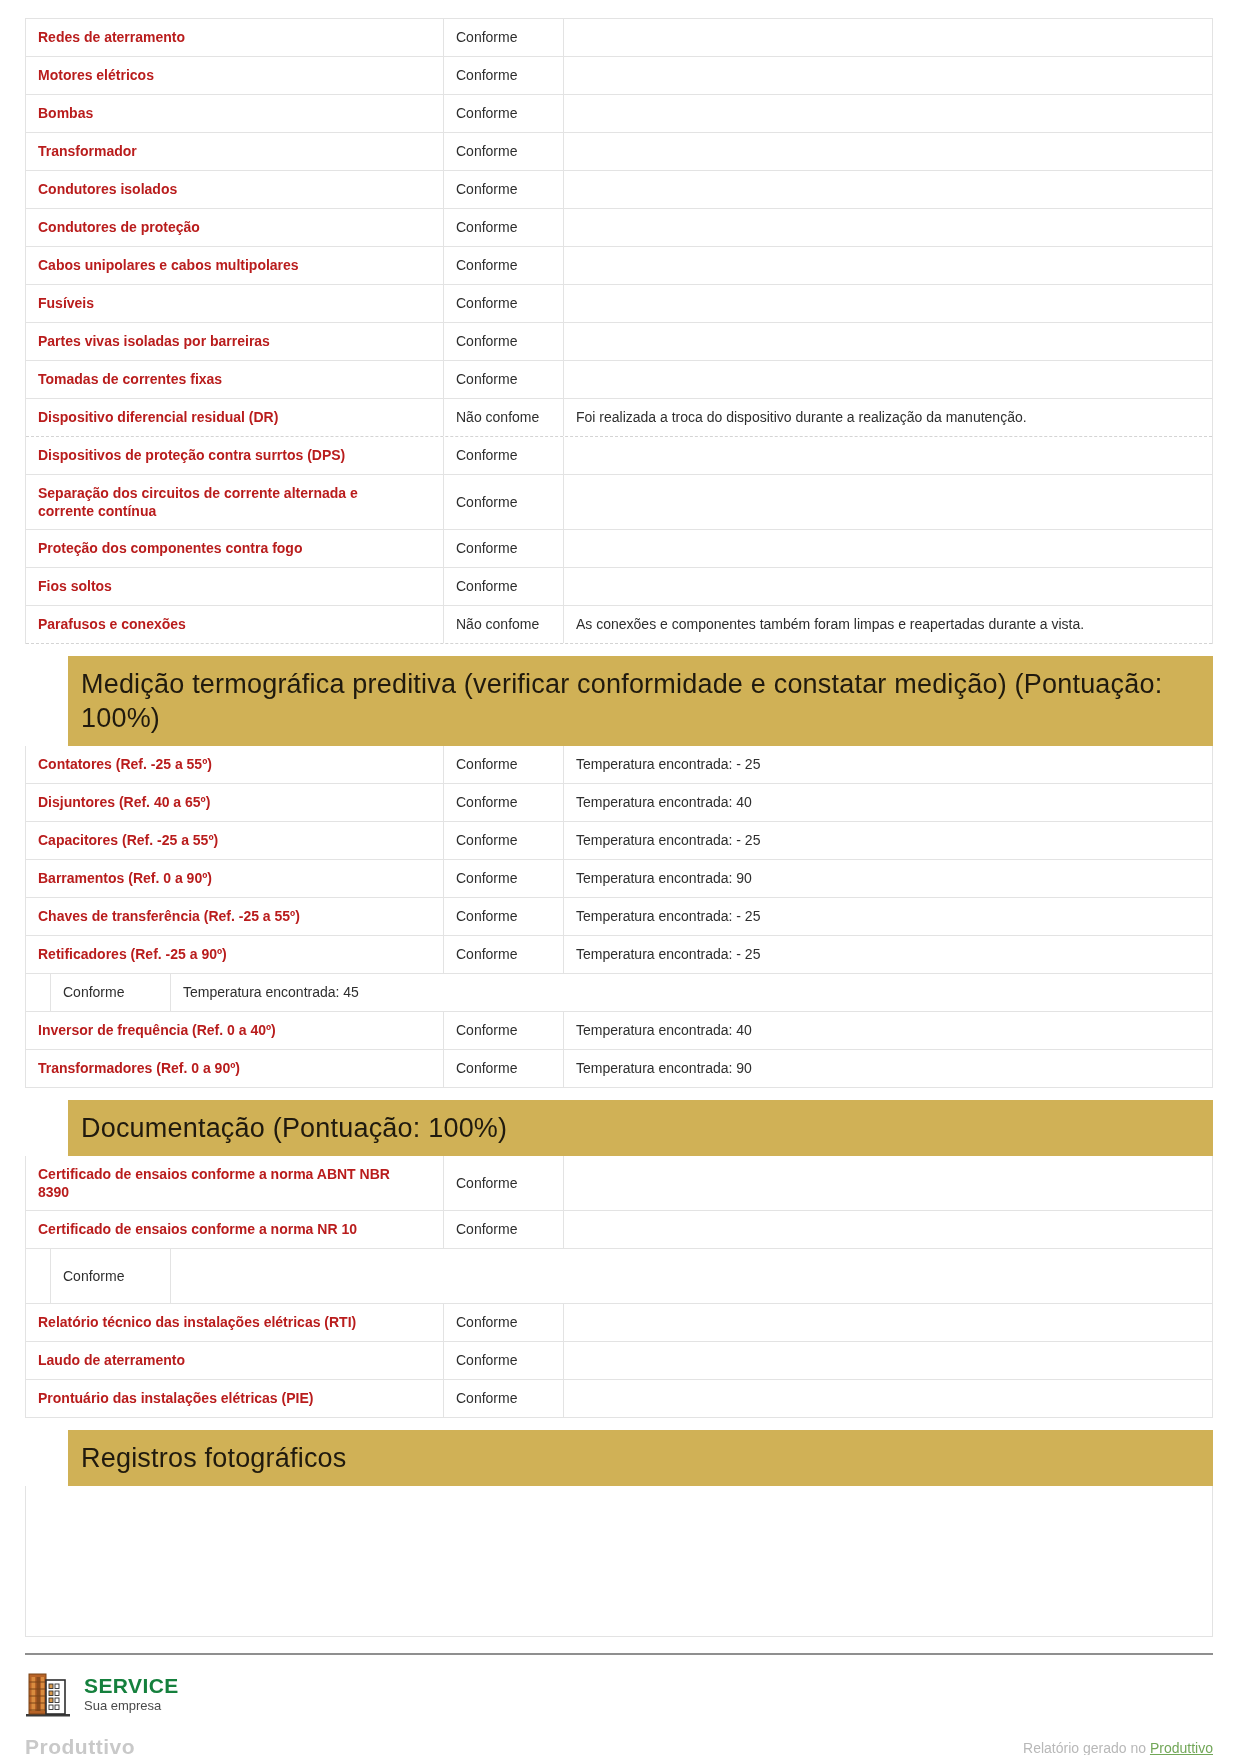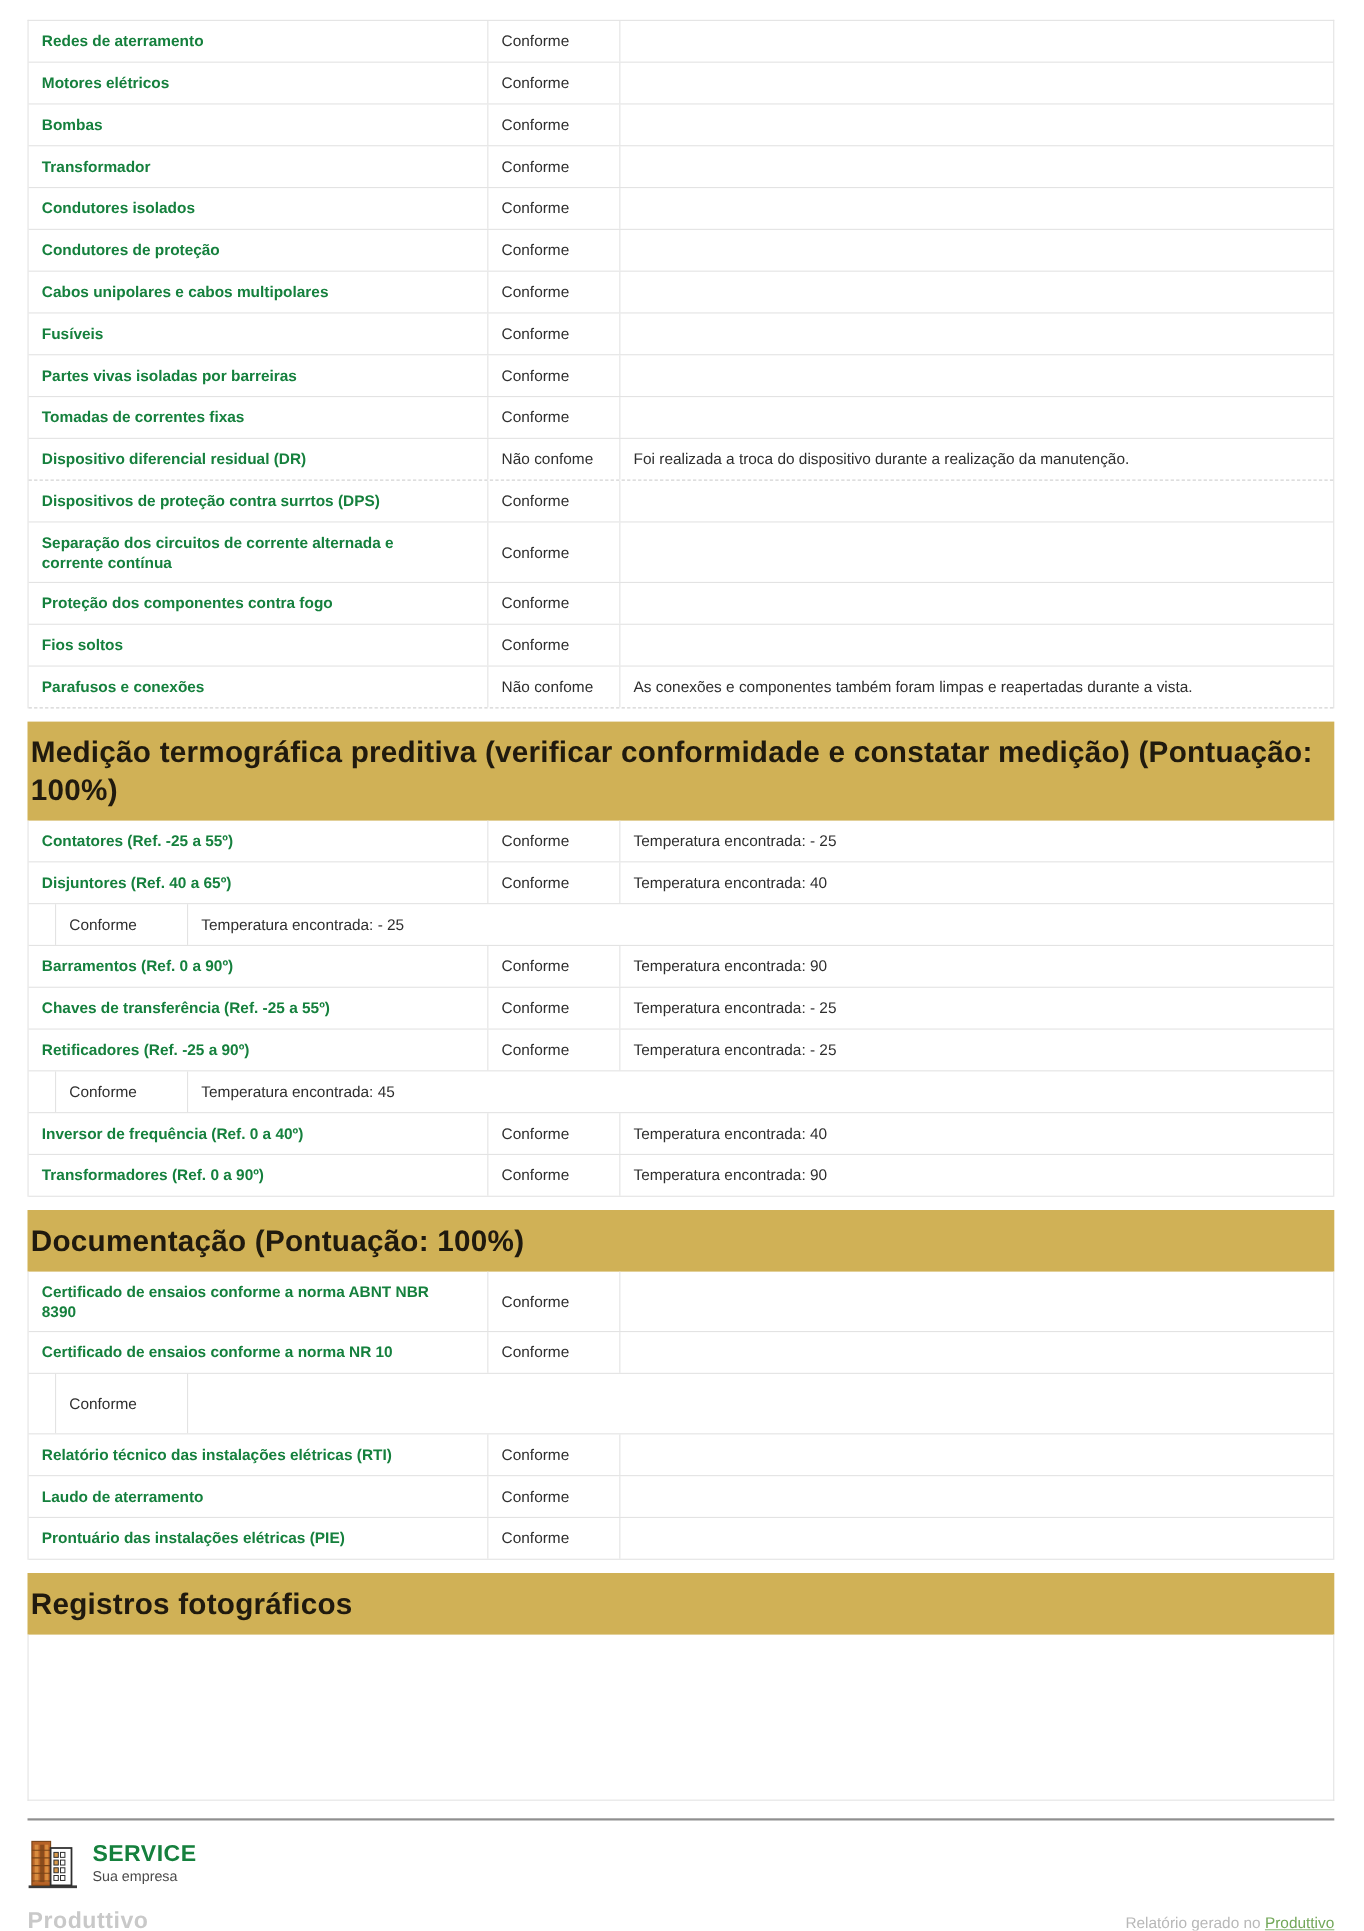--- a/index.html
+++ b/index.html
@@ -10,31 +10,31 @@
   }
   .page{padding:18px 27px 0 25px;}
 
   
   .tbl{border-left:1px solid #e3e3e3;border-right:1px solid #e3e3e3;}
   .tbl-top{border-top:1px solid #e3e3e3;}
   .row{display:flex;align-items:center;min-height:37px;border-bottom:1px solid #e3e3e3;}
   .row.tall{min-height:54px;align-items:center;}
   .row.dashed{border-bottom:1px dashed #d4d4d4;}
   .cell{font-size:14px;line-height:1.3;box-sizing:border-box;padding:6px 14px 6px 12px;}
-  .cell-item{width:393px;font-weight:bold;color:#15803d;}
+  .cell-item{width:393px;font-weight:bold;color:#b91c1c;}
   .cell-status{width:120px;align-self:stretch;display:flex;align-items:center;
     border-left:1px solid #e3e3e3;color:#2e2e2e;margin-left:24px;}
   .cell-obs{flex:1;align-self:stretch;display:flex;align-items:center;
     border-left:1px solid #e3e3e3;color:#2e2e2e;}
 
   
   .band{
-    background:#d0b156;color:#201a0e;font-weight:bold;
+    background:#d0b156;color:#201a0e;font-weight:normal;
     font-size:27px;line-height:34px;letter-spacing:.2px;
-    padding:11px 3px;margin-top:12px;
+    padding:11px 13px;margin-top:12px;margin-left:43px;
   }
 
   
   .photo-box{
     height:150px;
     border-left:1px solid #e3e3e3;border-right:1px solid #e3e3e3;border-bottom:1px solid #e3e3e3;
   }
 
   
   .footer{margin-top:16px;border-top:2px solid #8f8f8f;padding-top:14px;}
@@ -143,20 +143,21 @@
           <div class="cell cell-item">Contatores (Ref. -25 a 55º)</div>
           <div class="cell cell-status">Conforme</div>
           <div class="cell cell-obs">Temperatura encontrada: - 25</div>
         </div>
         <div class="row">
           <div class="cell cell-item">Disjuntores (Ref. 40 a 65º)</div>
           <div class="cell cell-status">Conforme</div>
           <div class="cell cell-obs">Temperatura encontrada: 40</div>
         </div>
         <div class="row">
+          <div class="cell cell-item">Capacitores (Ref. -25 a 55º)</div>
           <div class="cell cell-status">Conforme</div>
           <div class="cell cell-obs">Temperatura encontrada: - 25</div>
         </div>
         <div class="row">
           <div class="cell cell-item">Barramentos (Ref. 0 a 90º)</div>
           <div class="cell cell-status">Conforme</div>
           <div class="cell cell-obs">Temperatura encontrada: 90</div>
         </div>
         <div class="row">
           <div class="cell cell-item">Chaves de transferência (Ref. -25 a 55º)</div>

